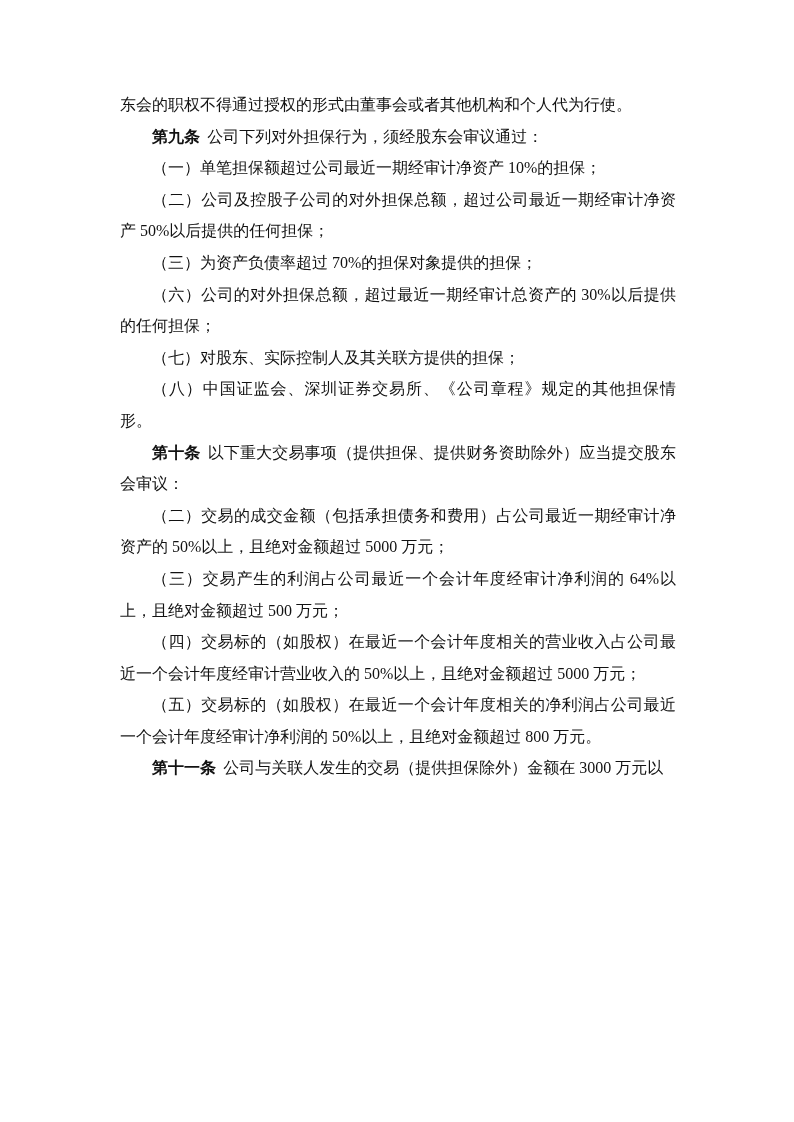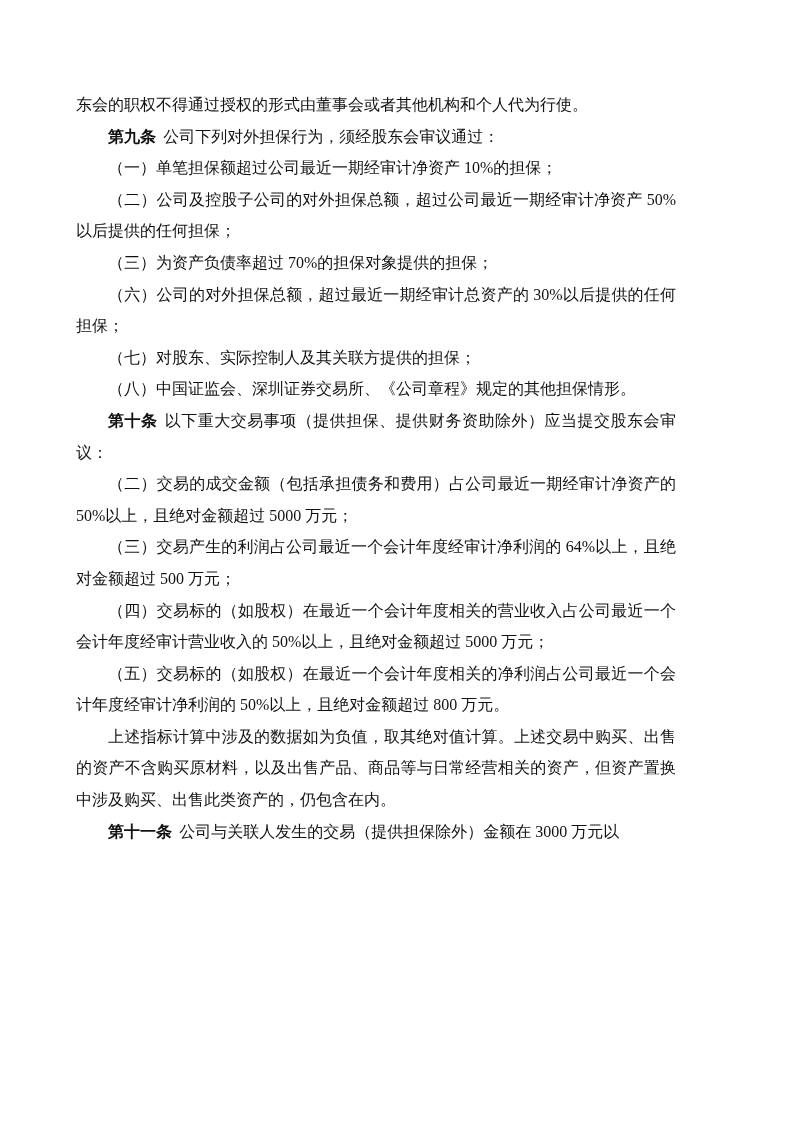--- a/index.html
+++ b/index.html
@@ -7,21 +7,21 @@
     padding: 0;
     background: #ffffff;
   }
   .page {
     position: relative;
     width: 794px;
     height: 1122px;
     margin: 0 auto;
     background: #ffffff;
     box-sizing: border-box;
-    padding: 89px 118px 0 76px;
+    padding: 89px 118px 0 120px;
     overflow: hidden;
   }
   .doc-body {
     width: 100%;
   }
   p.para {
     margin: 0;
     padding: 0;
     font-family: "Liberation Serif", "DejaVu Serif", serif;
     font-size: 16px;
@@ -68,18 +68,17 @@
 
 
     <p class="para">（二）交易的成交金额（包括承担债务和费用）占公司最近一期经审计净资产的 50%以上，且绝对金额超过 5000 万元；</p>
 
     <p class="para">（三）交易产生的利润占公司最近一个会计年度经审计净利润的 64%以上，且绝对金额超过 500 万元；</p>
 
     <p class="para">（四）交易标的（如股权）在最近一个会计年度相关的营业收入占公司最近一个会计年度经审计营业收入的 50%以上，且绝对金额超过 5000 万元；</p>
 
     <p class="para">（五）交易标的（如股权）在最近一个会计年度相关的净利润占公司最近一个会计年度经审计净利润的 50%以上，且绝对金额超过 800 万元。</p>
 
-    <p class="para">上述指标计算中涉及的数据如为负值，取其绝对值计算。上述交易中购买、出售的资产不含购买原材料，以及出售产品、商品等与日常经营相关的资产，但资产置换中涉及购买、出售此类资产的，仍包含在内。</p>
 
     <p class="para"><b class="article-label">第十一条</b><span>公司与关联人发生的交易（提供担保除外）金额在 3000 万元以</span></p>
 
   </div>
 </div>
 
 </body></html>

